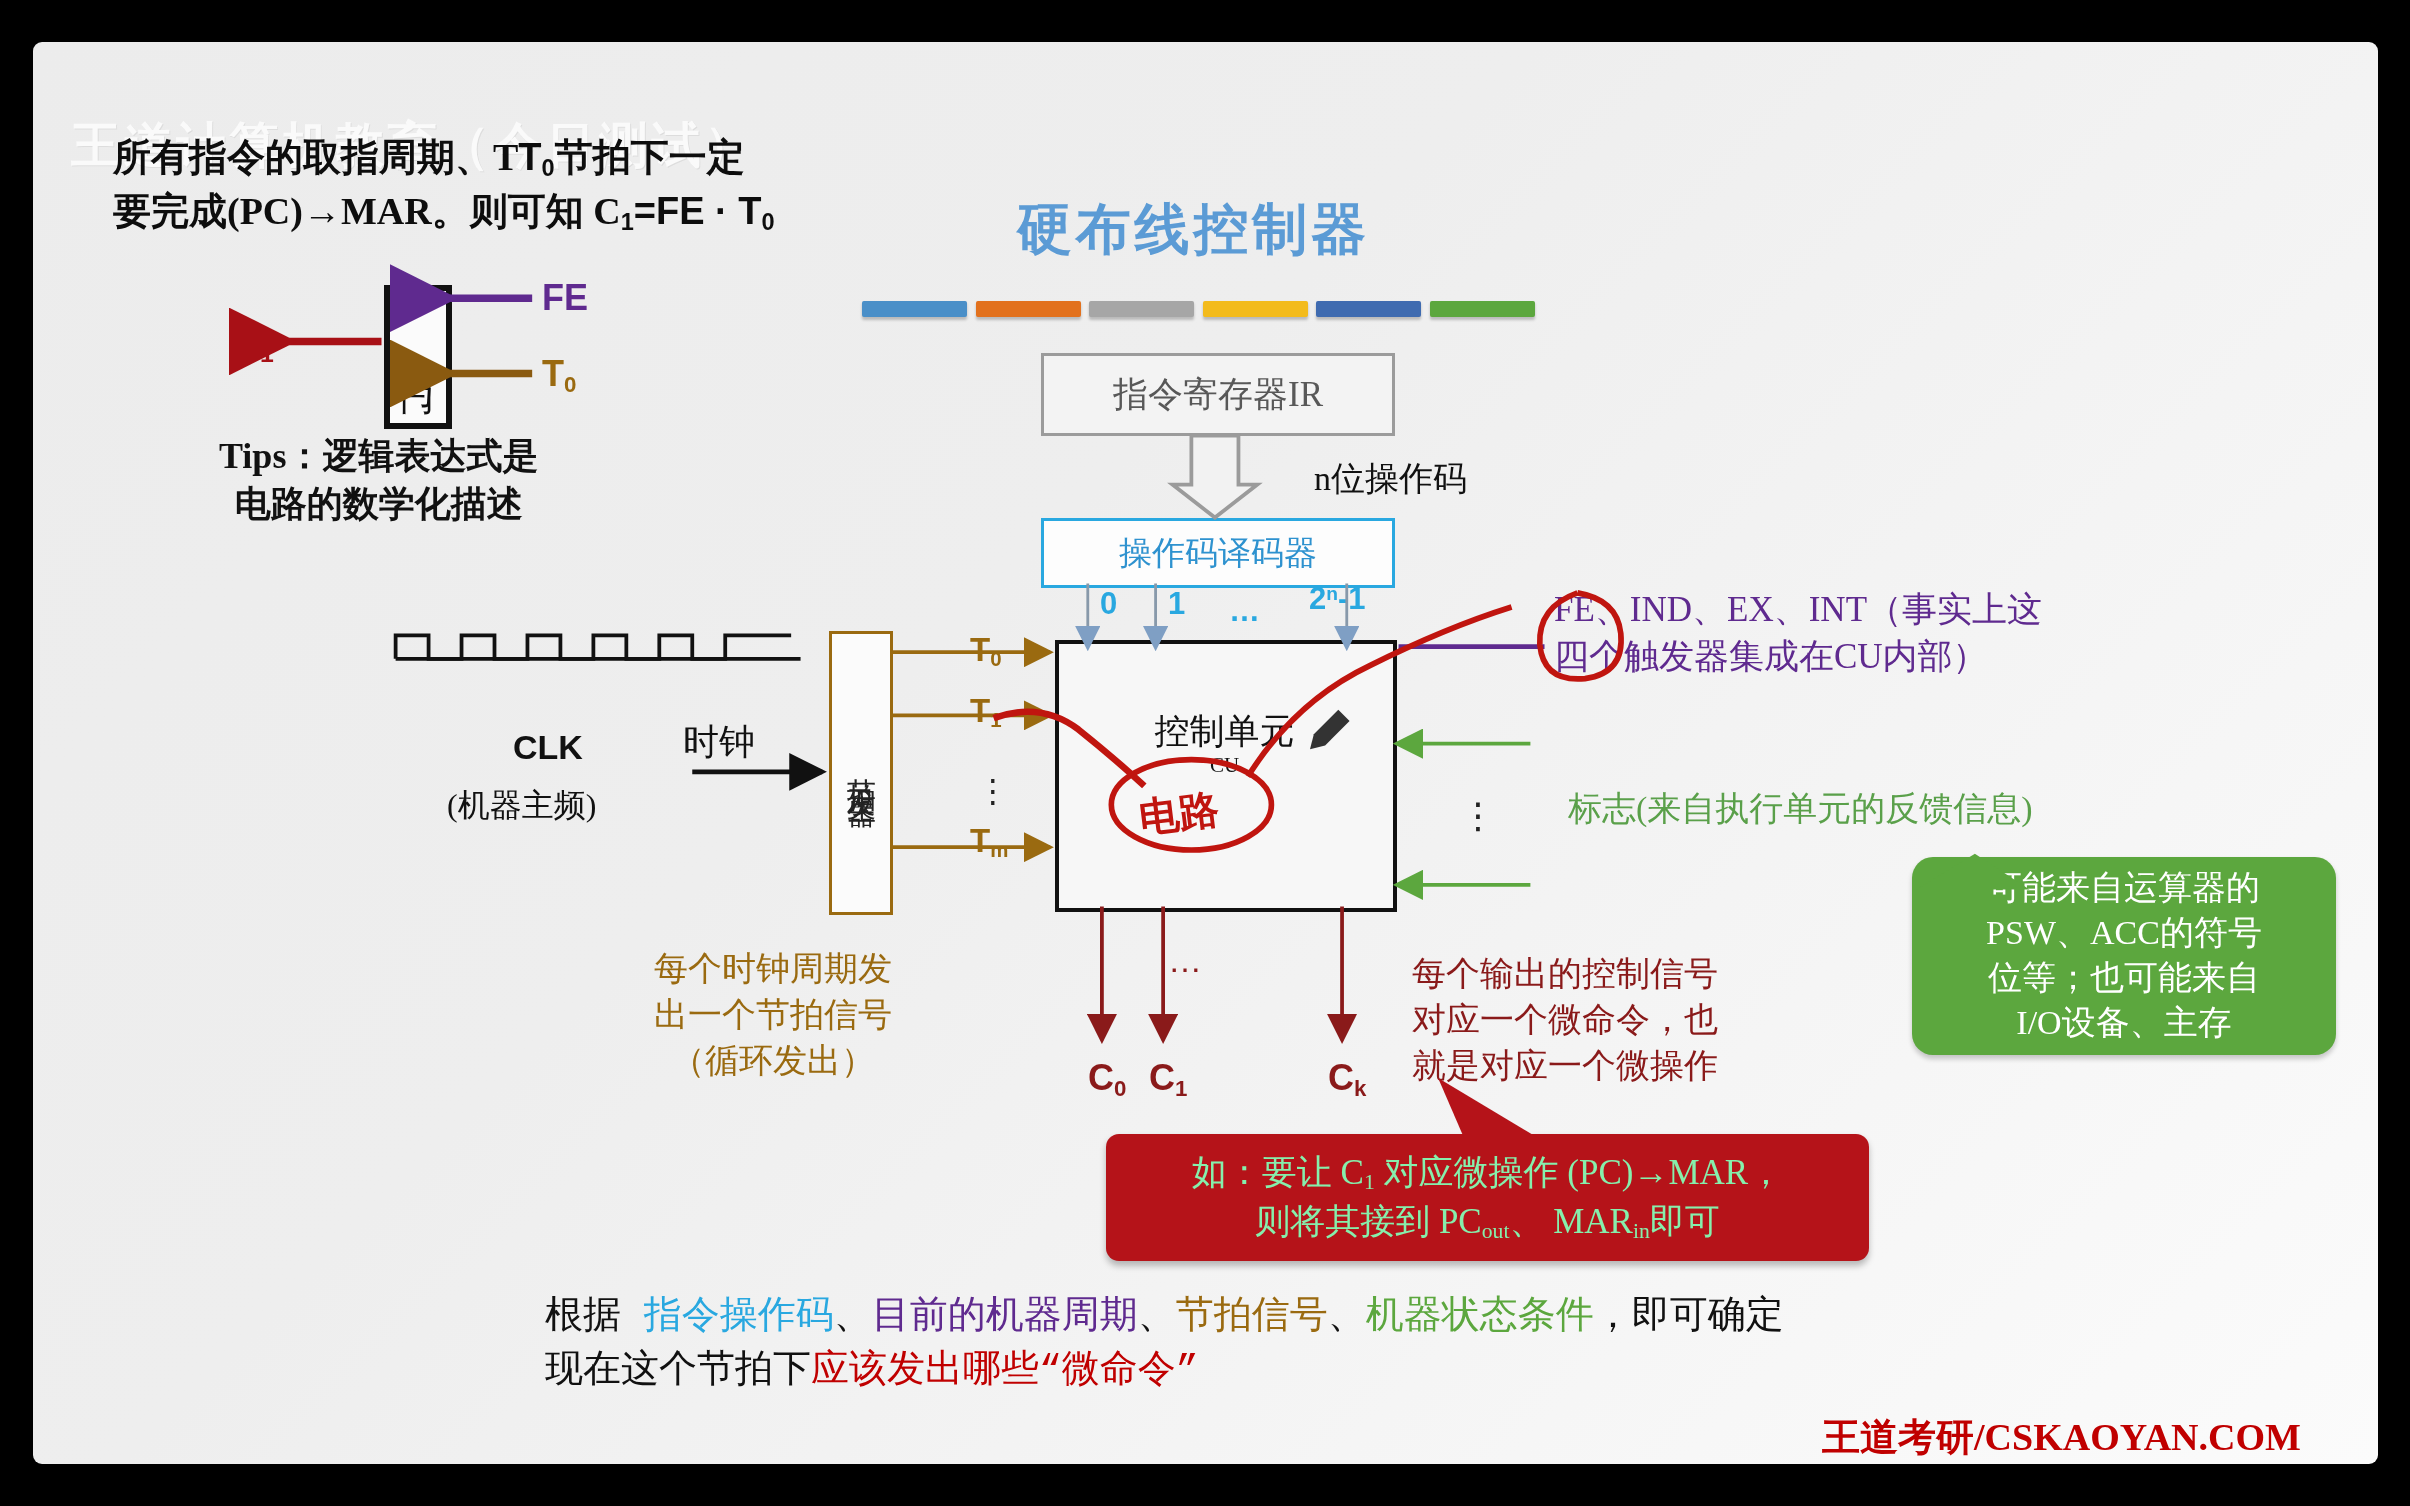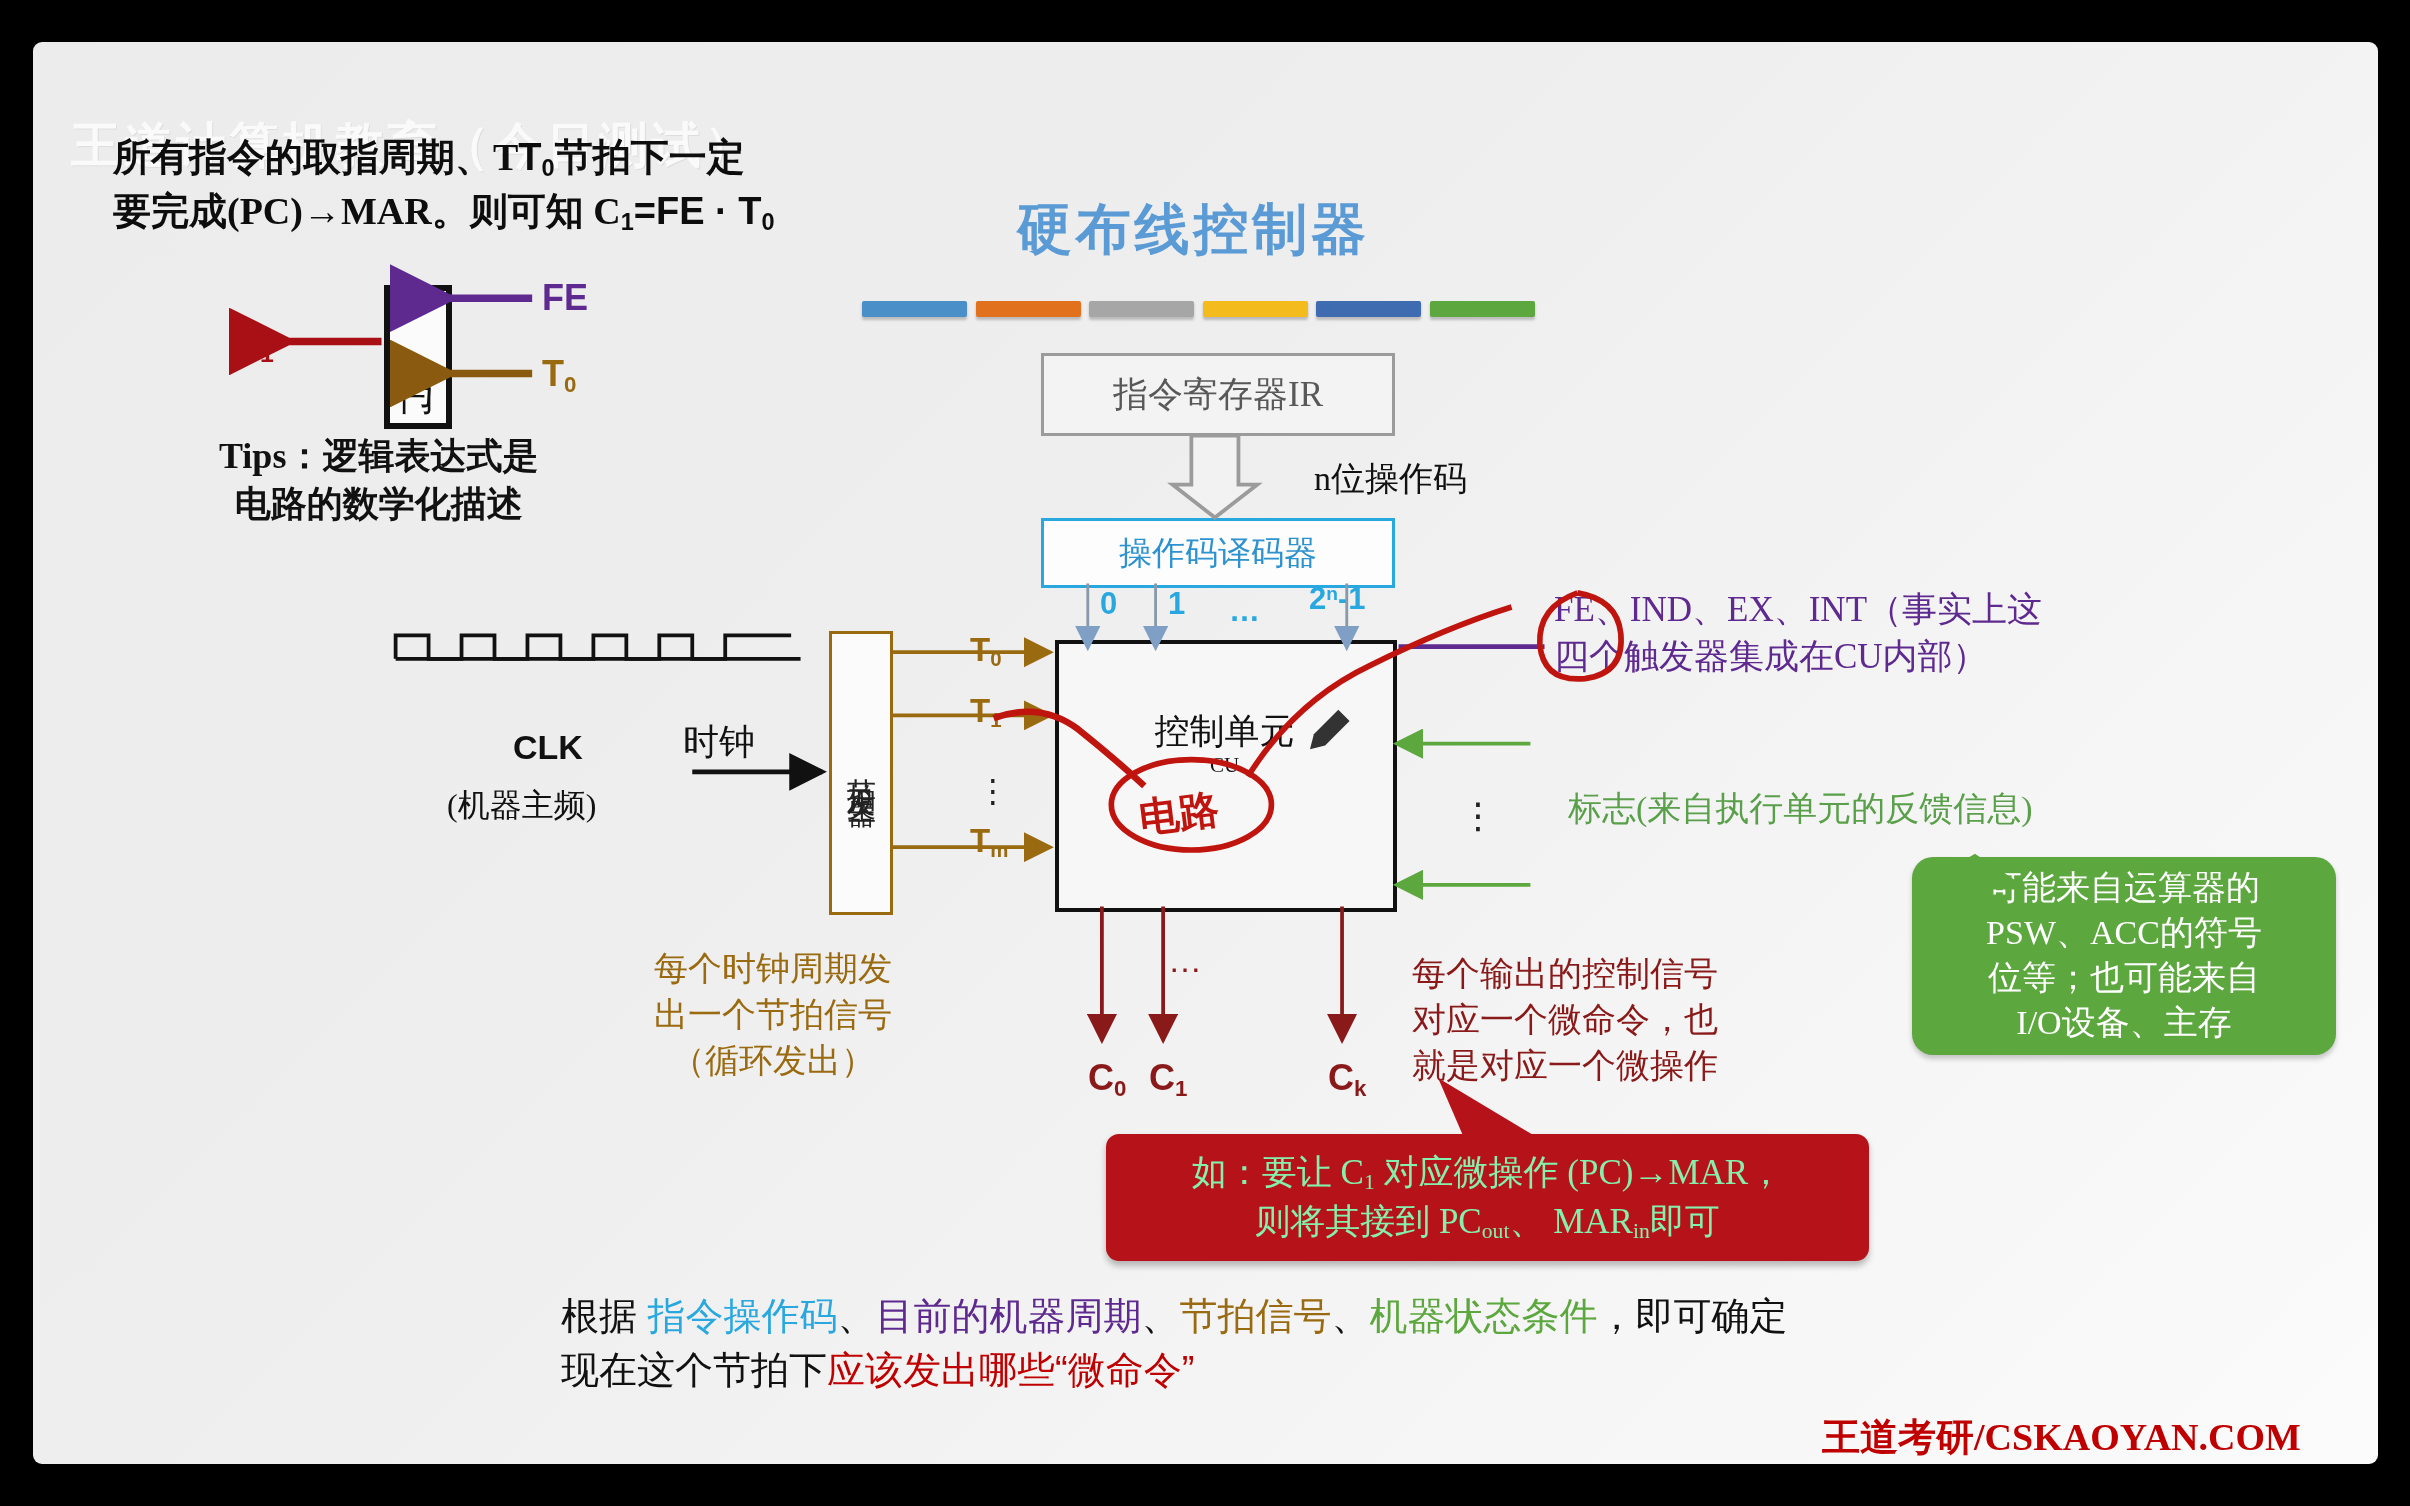--- a/index.html
+++ b/index.html
@@ -86,22 +86,22 @@
   
   #red-callout{left:1073px;top:1092px;width:763px;height:127px;background:#b51319;border-radius:13px;
                display:flex;align-items:center;justify-content:center;text-align:center;color:#86efac;
                font-size:35px;line-height:1.35;font-family:"Liberation Serif",serif;
                box-shadow:0 4.7px 6.6px rgba(0,0,0,.25);}
 
   
   .clab{font-size:36px;font-weight:700;color:#8a1a1a;}
 
   
-  #summary{left:528px;top:1248px;font-size:38px;line-height:1.42;color:#111;
-           font-family:Liberation Sans, sans-serif;}
+  #summary{left:512px;top:1248px;font-size:38px;line-height:1.42;color:#111;
+           font-family:Liberation Mono, monospace;}
   #brand{left:1789px;top:1370px;font-size:38px;font-weight:700;color:#c00000;
          font-family:"Liberation Serif",serif;}
   svg{position:absolute;left:0;top:0;overflow:visible;pointer-events:none;}
 </style>
 </head>
 <body>
 
 <div id="stage">
   <div id="slide">
 

